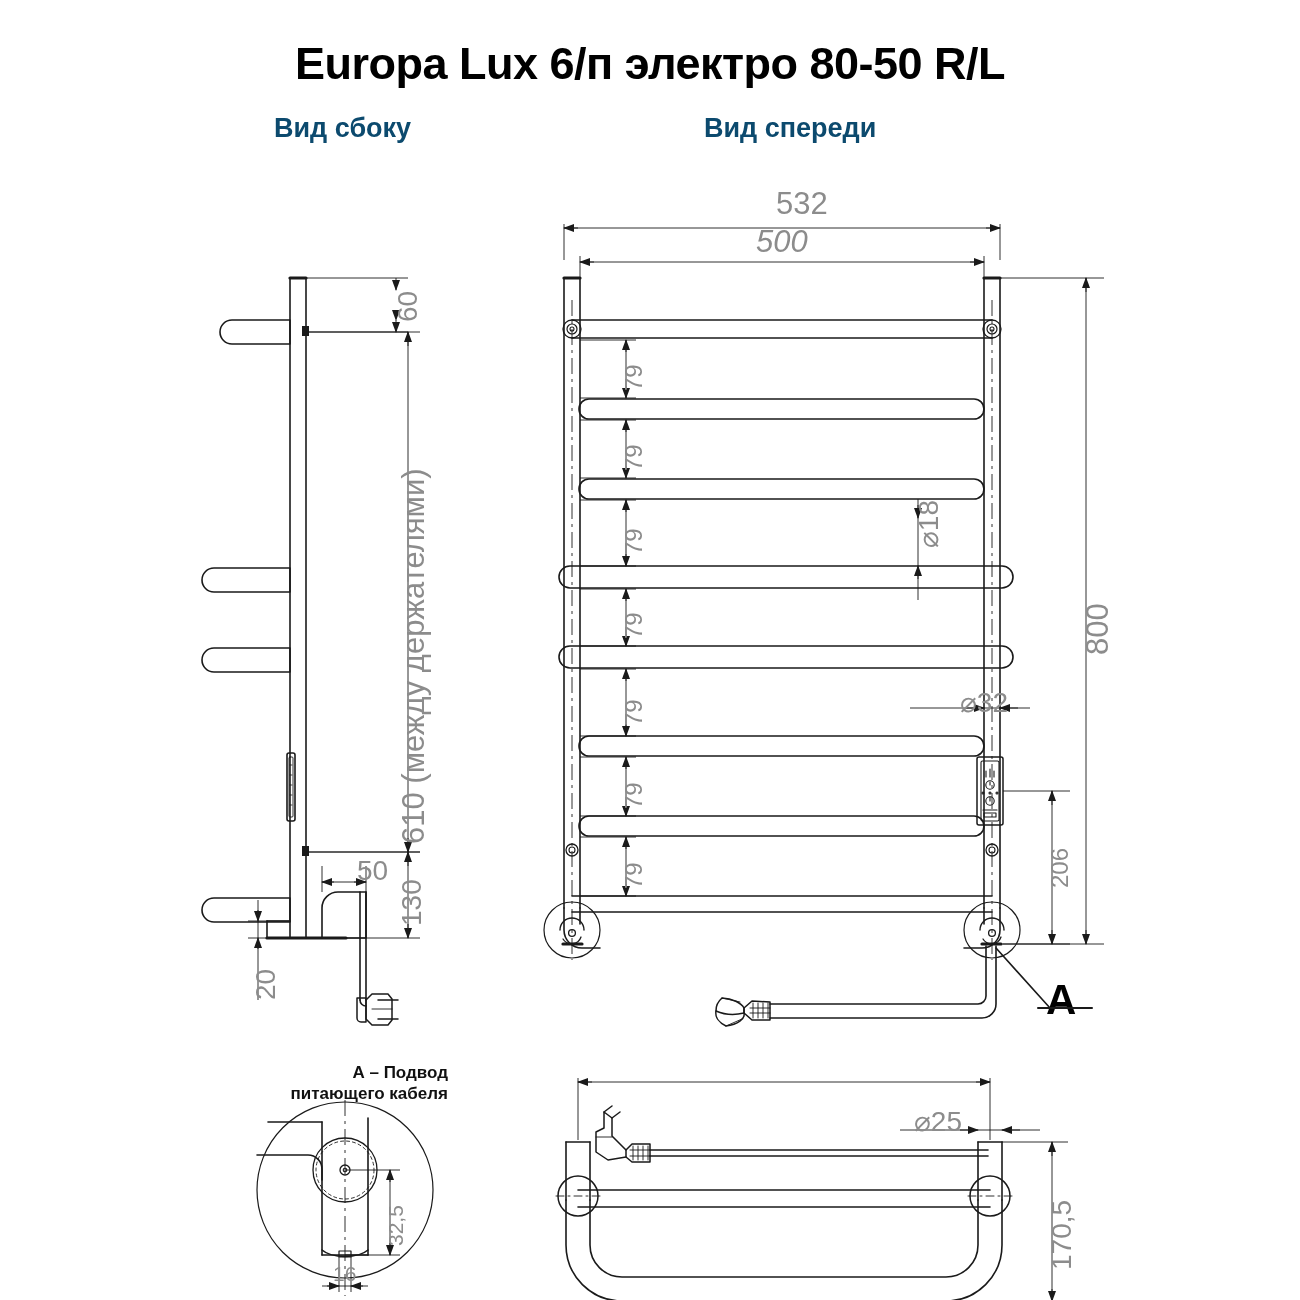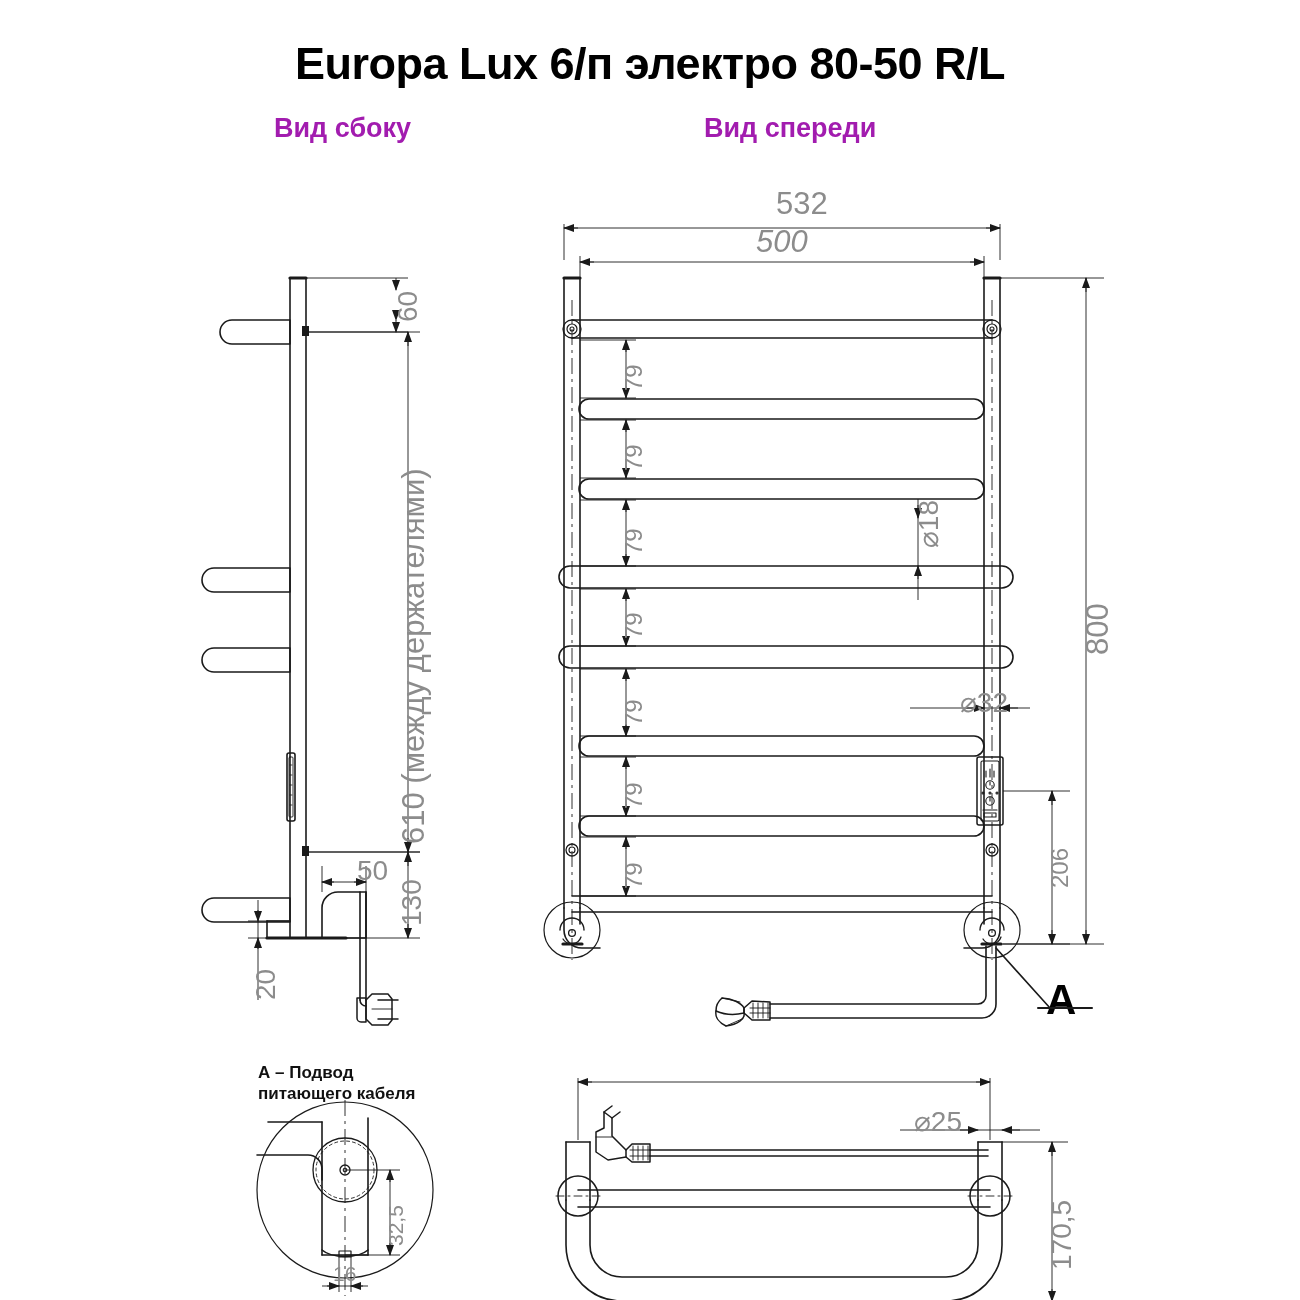--- a/index.html
+++ b/index.html
@@ -8,25 +8,25 @@
   svg.layer{position:absolute;left:0;top:0;width:1300px;height:1300px;}
   .title{
     position:absolute;left:0;top:18px;width:1300px;text-align:center;
     font-family:"Liberation Sans",sans-serif;
     font-size:45px;font-weight:bold;color:#000;letter-spacing:-0.5px;
     white-space:nowrap;
     margin-top:20px;
   }
   .viewlabel{
     position:absolute;font-family:"Liberation Sans",sans-serif;
-    font-size:27px;font-weight:bold;color:#a21caf;white-space:nowrap;
+    font-size:27px;font-weight:bold;color:#0c4a6e;white-space:nowrap;
   }
   .detlabel{
     position:absolute;font-family:"Liberation Sans",sans-serif;
-    font-size:17px;font-weight:bold;color:#111;text-align:left;line-height:1.25;
+    font-size:17px;font-weight:bold;color:#111;text-align:right;line-height:1.25;
     white-space:nowrap;
   }
   .bigA{
     position:absolute;font-family:"Liberation Sans",sans-serif;
     font-size:42px;font-weight:bold;color:#000;
   }
   .dim{
     position:absolute;font-family:"Liberation Sans",sans-serif;
     color:#8c8c8c;white-space:nowrap;
   }

